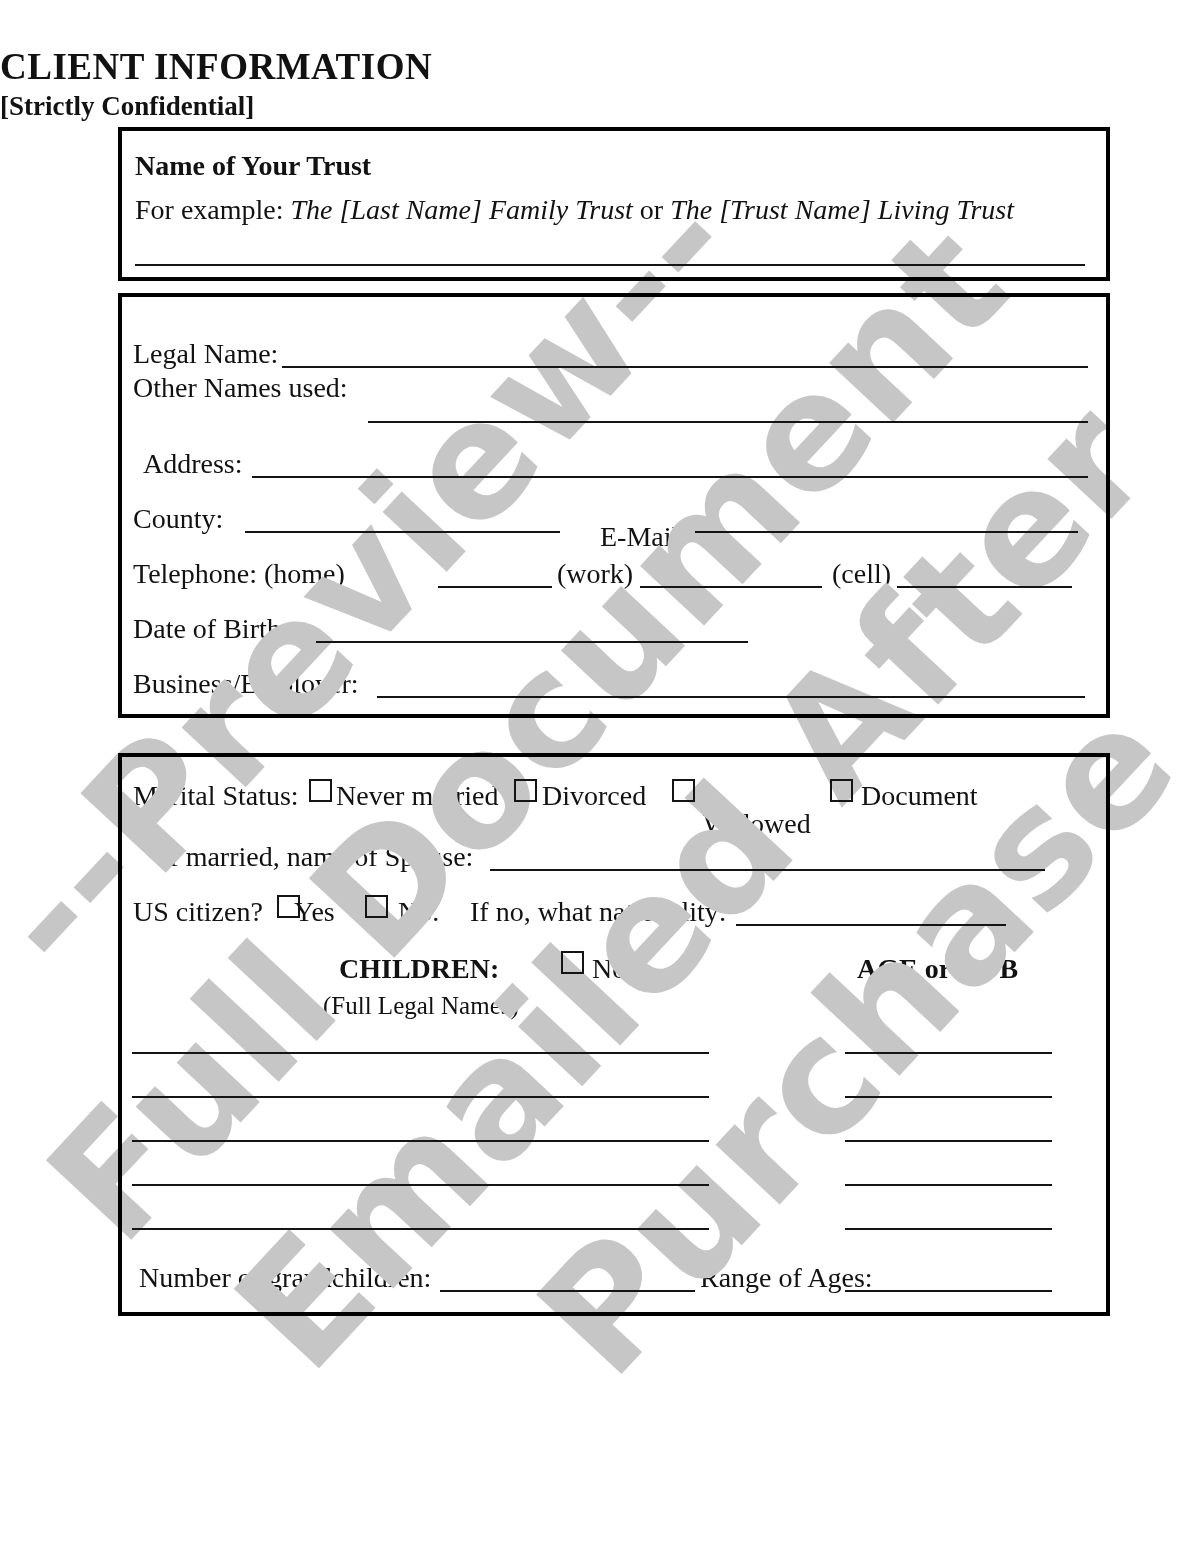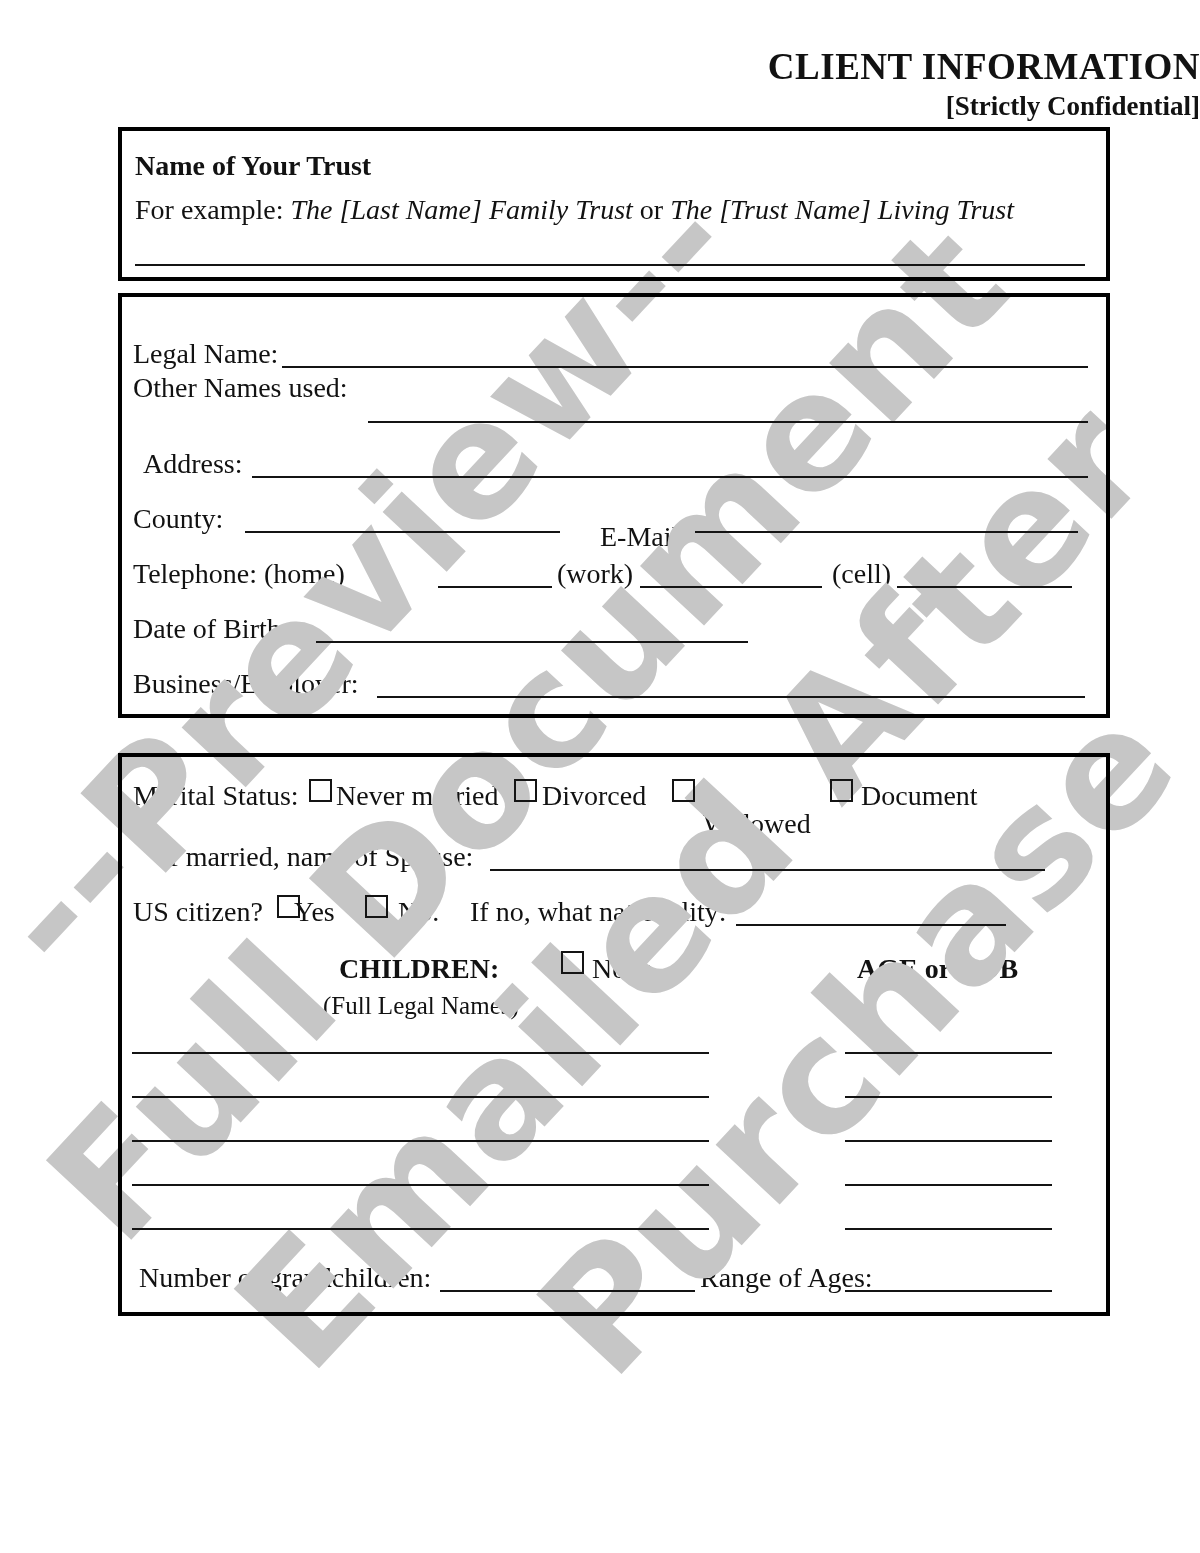--- a/index.html
+++ b/index.html
@@ -13,21 +13,21 @@
   .wm  { position:absolute; z-index:2; left:-190px; top:360px; width:1600px; height:900px;
          transform:rotate(-47deg); text-align:center;
          font-family:"DejaVu Sans", sans-serif; font-weight:bold;
          font-size:160px; line-height:225px; letter-spacing:1px; pointer-events:none; }
   .ul  { position:absolute; z-index:3; height:0; border-bottom:2px solid #141414; }
   .cb  { position:absolute; z-index:3; width:19px; height:19px; border:2px solid #141414; background:transparent; }
   .frame { position:absolute; z-index:3; border:4px solid #000; box-sizing:border-box; pointer-events:none; }
   
   .b   { font-weight:bold; }
   .i   { font-style:italic; }
-  .ctr { left:0; width:100%; text-align:right; white-space:normal; }
+  .ctr { left:0; width:100%; text-align:left; white-space:normal; }
   .title    { top:46px;  font-size:37px; letter-spacing:.5px; }
   .subtitle { top:91px;  font-size:27px; }
   .small    { font-size:25px; }
   
   #f1 { left:118px; top:127px; width:992px; height:154px; }
   #f2 { left:118px; top:293px; width:992px; height:425px; }
   #f3 { left:118px; top:753px; width:992px; height:563px; }
 </style>
 </head>
 <body>

